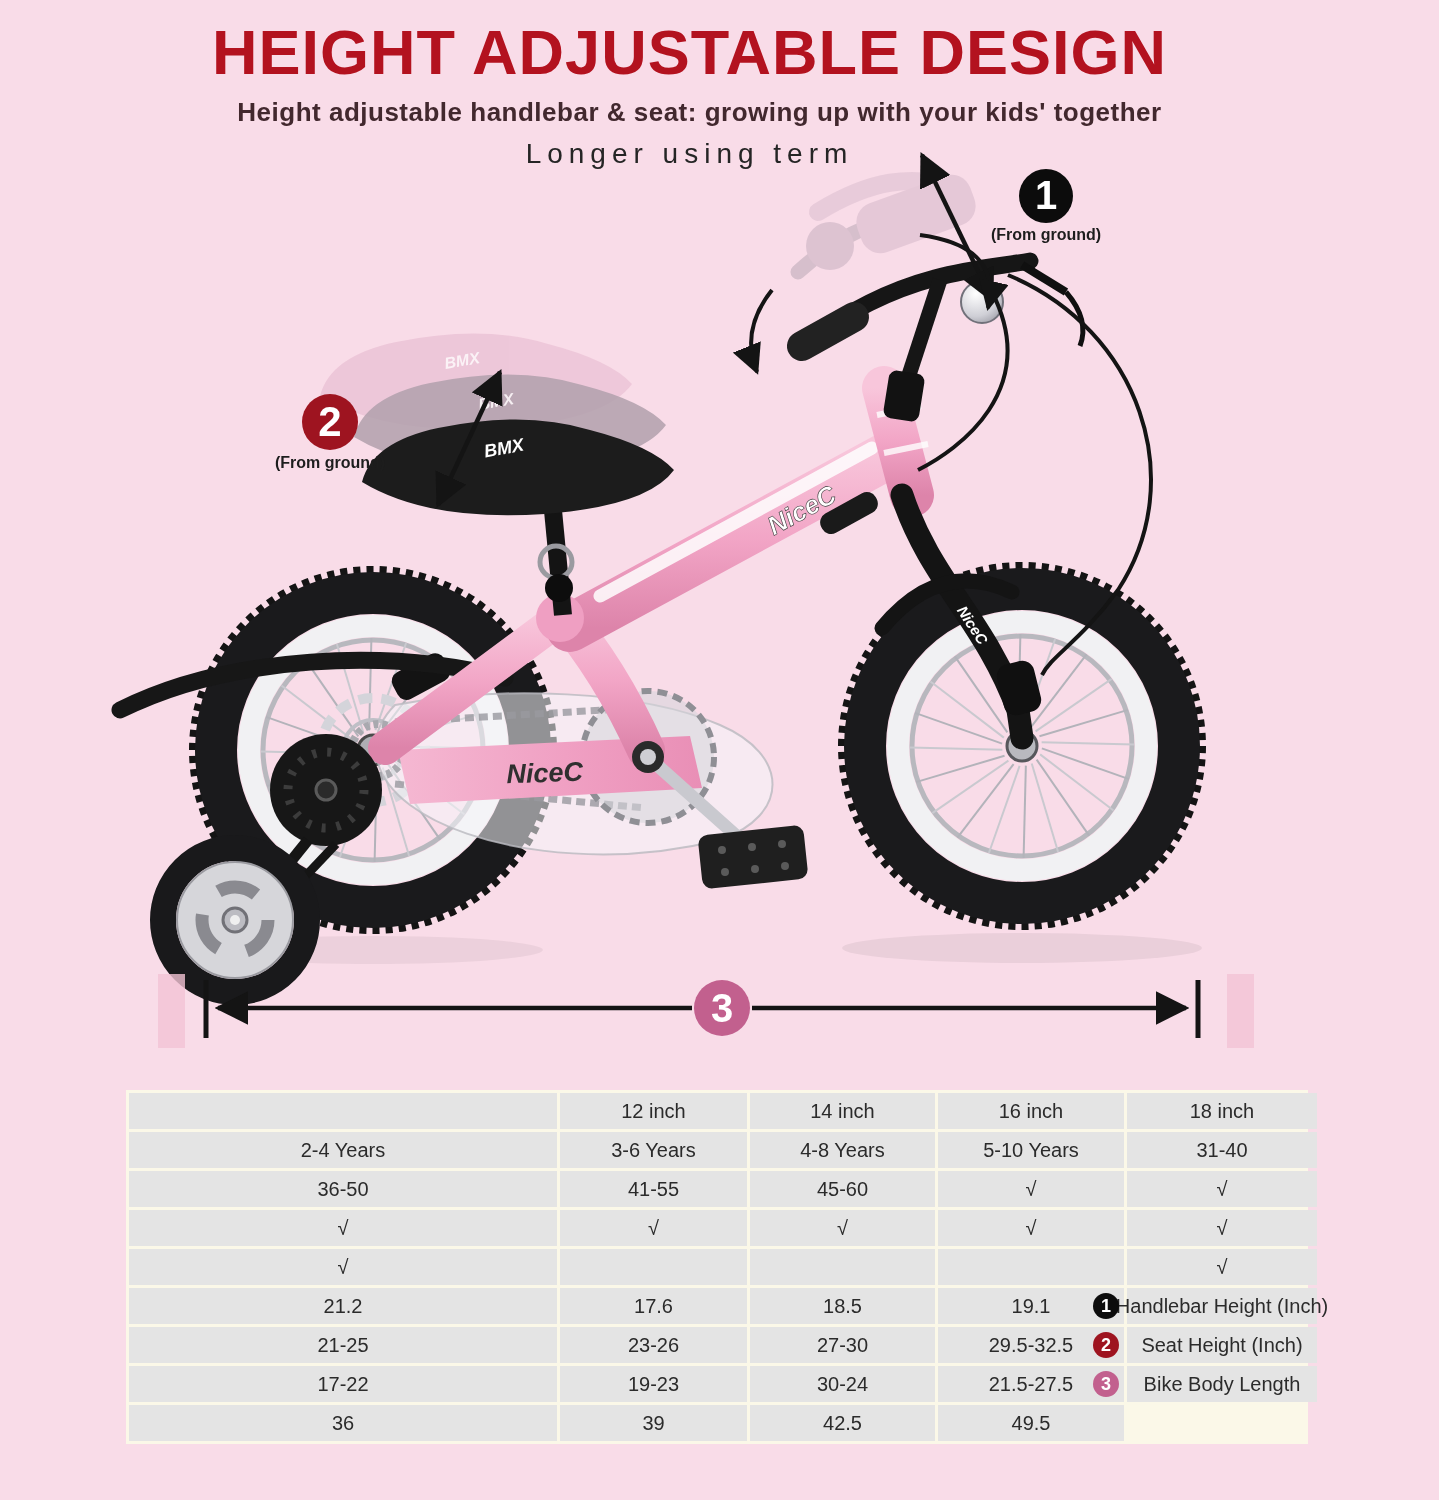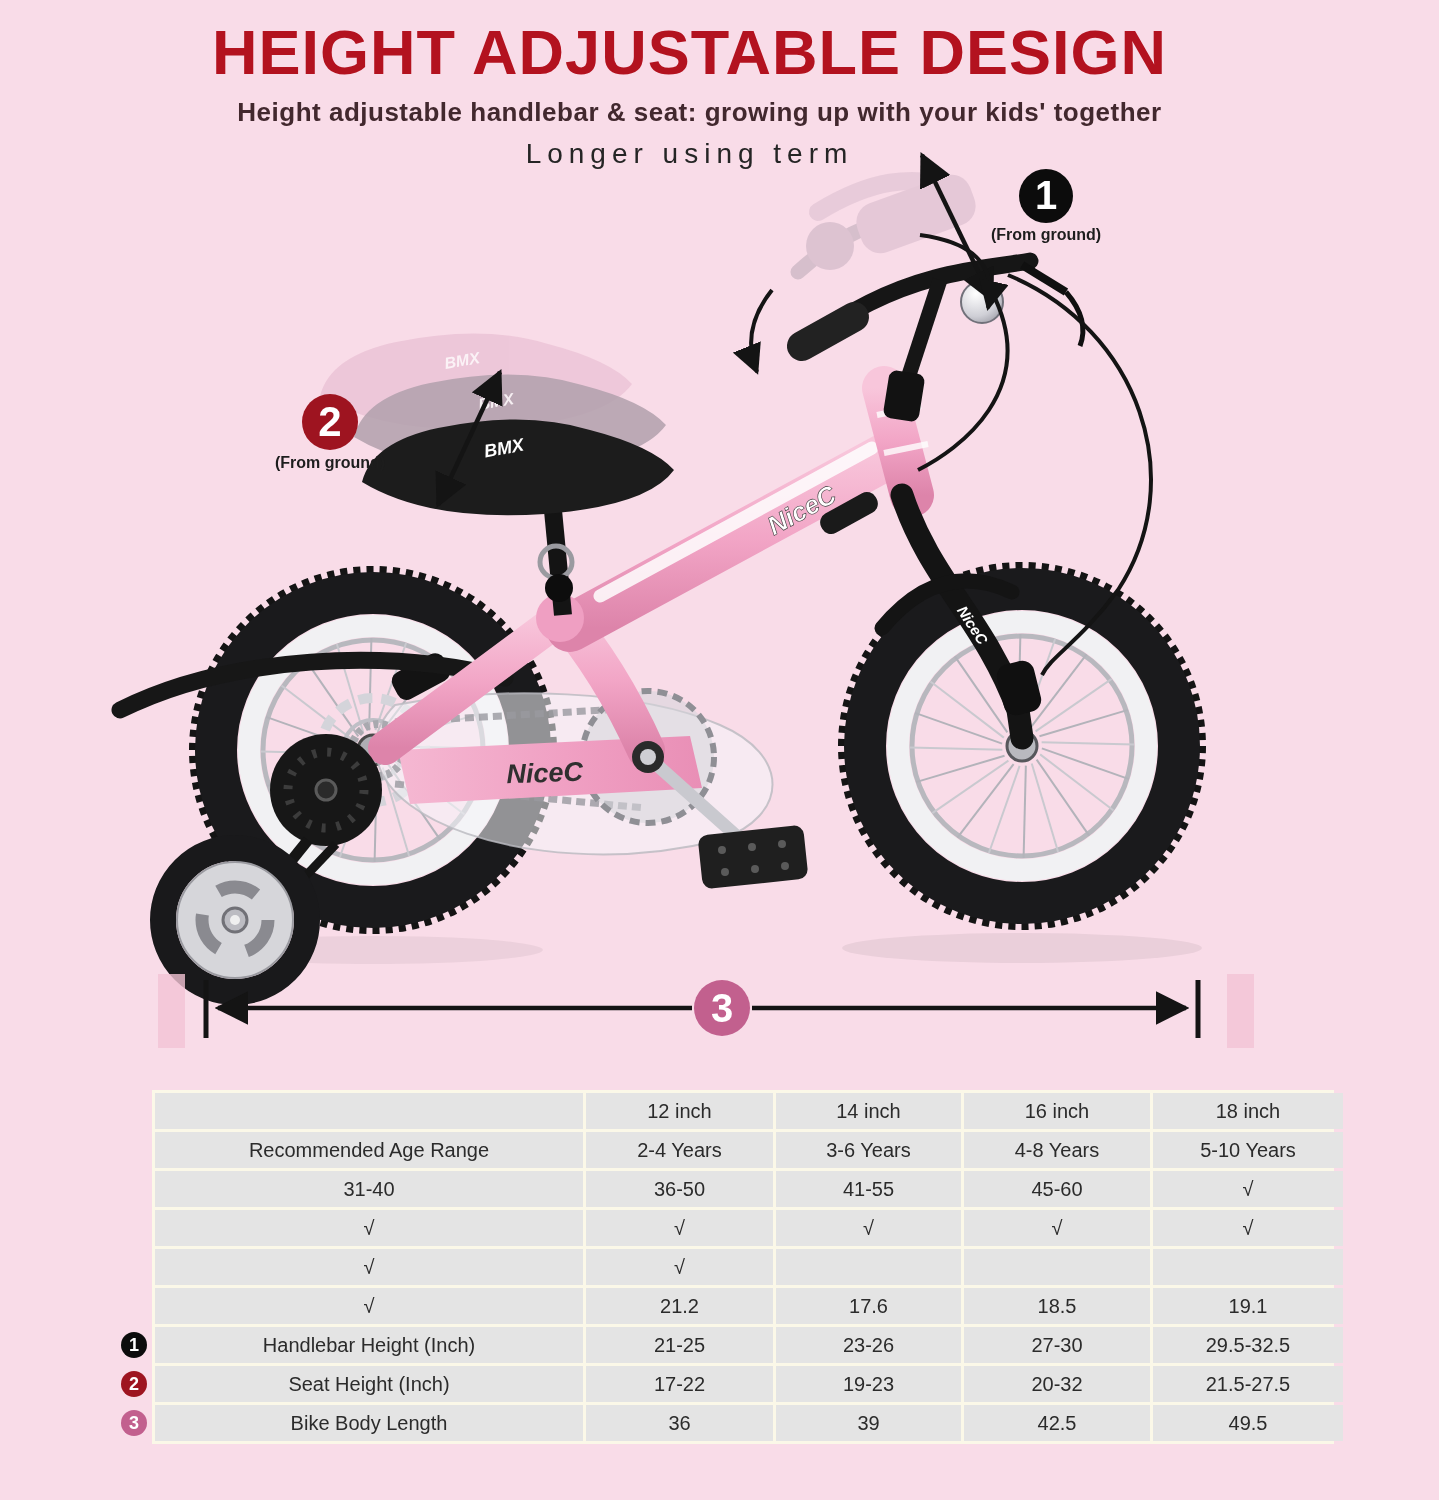--- a/index.html
+++ b/index.html
@@ -10,21 +10,21 @@
          transform:translateX(-30px);}
   .subtitle{top:97px;font-size:26px;font-weight:bold;color:#42282e;letter-spacing:.5px;
          transform:translateX(-20px);}
   .tagline{top:138px;font-size:28px;color:#252525;letter-spacing:6px;transform:translateX(-30px);}
   svg text{font-family:"Liberation Sans",sans-serif;}
   .bike-svg{position:absolute;left:0;top:150px;}
   
   .spec-table{position:absolute;left:126px;top:1090px;width:1182px;
       background:#fbf8e8;padding:3px;box-sizing:border-box;
       display:grid;grid-template-columns:428px 187px 185px 186px 190px;grid-auto-rows:36px;
-      gap:3px;margin-left:26px;}
+      gap:3px;}
   .cell{background:#e4e4e4;color:#2b2b2b;font-size:20px;display:flex;align-items:center;
       justify-content:center;position:relative;white-space:nowrap;}
   .row-marker{position:absolute;left:-34px;top:50%;transform:translateY(-50%);
       width:26px;height:26px;border-radius:50%;color:#fff;font-size:18px;font-weight:bold;
       display:flex;align-items:center;justify-content:center;line-height:1;}
 </style>
 </head>
 <body>
 
 <div class="stage">
@@ -244,21 +244,20 @@
       <text x="722" y="872" font-size="40" font-weight="bold" fill="#ffffff" text-anchor="middle">3</text>
     </g>
   </svg>
 
   <div class="spec-table" id="specTable">
       <div class="cell"></div>
       <div class="cell">12 inch</div>
       <div class="cell">14 inch</div>
       <div class="cell">16 inch</div>
       <div class="cell">18 inch</div>
-      <div class="cell">Recommended Age Range</div>
       <div class="cell">2-4 Years</div>
       <div class="cell">3-6 Years</div>
       <div class="cell">4-8 Years</div>
       <div class="cell">5-10 Years</div>
       <div class="cell">31-40</div>
       <div class="cell">36-50</div>
       <div class="cell">41-55</div>
       <div class="cell">45-60</div>
       <div class="cell">√</div>
       <div class="cell">√</div>
@@ -277,21 +276,21 @@
       <div class="cell">18.5</div>
       <div class="cell">19.1</div>
       <div class="cell">Handlebar Height (Inch)<span class="row-marker" style="background: rgb(12, 12, 12);">1</span></div>
       <div class="cell">21-25</div>
       <div class="cell">23-26</div>
       <div class="cell">27-30</div>
       <div class="cell">29.5-32.5</div>
       <div class="cell">Seat Height (Inch)<span class="row-marker" style="background: rgb(158, 20, 32);">2</span></div>
       <div class="cell">17-22</div>
       <div class="cell">19-23</div>
-      <div class="cell">20-32</div>
+      <div class="cell">30-24</div>
       <div class="cell">21.5-27.5</div>
       <div class="cell">Bike Body Length<span class="row-marker" style="background: rgb(194, 96, 142);">3</span></div>
       <div class="cell">36</div>
       <div class="cell">39</div>
       <div class="cell">42.5</div>
       <div class="cell">49.5</div>
     </div>
 </div>
 
 </body></html>

